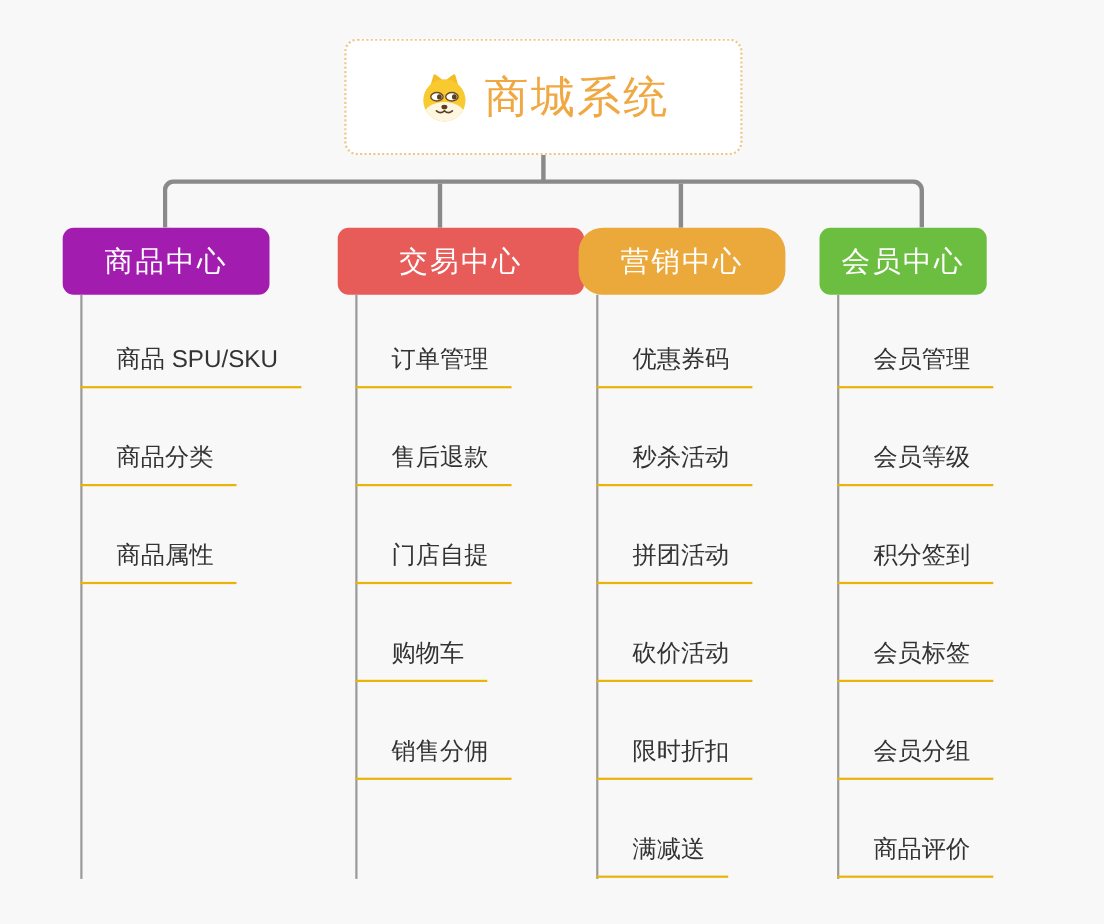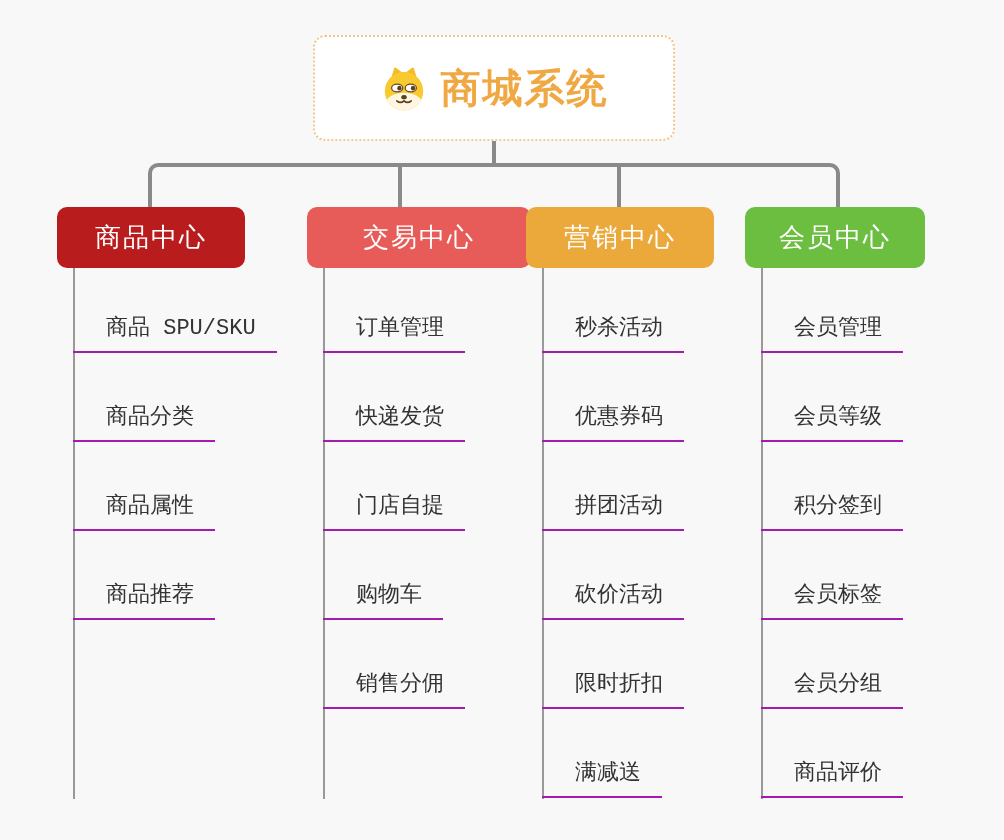--- a/index.html
+++ b/index.html
@@ -23,21 +23,20 @@
     border-radius:12px;
     box-sizing:border-box;
     display:flex;align-items:center;justify-content:center;
     gap:13px;
   }
   .root-title{
     font-size:40px;
     letter-spacing:2px;
     color:#f0a843;
     white-space:nowrap;
-    font-weight:bold;
   }
   .dog-icon{width:48px;height:48px;flex:0 0 auto;}
   
   .conn{position:absolute;background:#8a8a8a;}
   .stem{left:492px;top:139px;width:4px;height:26px;}
   .bus{
     position:absolute;
     left:148px;top:163px;width:692px;height:44px;
     border-top:4px solid #8a8a8a;
     border-left:4px solid #8a8a8a;
@@ -67,23 +66,22 @@
   }
   .leaf-list{
     position:absolute;
     top:264px;
   }
   .leaf{
     height:89px;
     box-sizing:border-box;
     display:flex;align-items:flex-end;
     width:max-content;
-    border-bottom:2px solid #a21caf;
+    border-bottom:2px solid #eab308;
     padding:0 21px 9px 33px;
-    font-family:Liberation Mono, monospace;
   }
   .leaf-label{
     font-size:22px;
     color:#333333;
     white-space:nowrap;
   }
 </style>
 </head>
 <body>
 
@@ -109,84 +107,81 @@
       <ellipse cx="38.5" cy="30" rx="7" ry="4.8" fill="#ffffff" stroke="#6b4a26" stroke-width="1.6"></ellipse>
       <ellipse cx="24.3" cy="30.2" rx="2.7" ry="3" fill="#5c3f20"></ellipse>
       <ellipse cx="41.3" cy="30.2" rx="2.7" ry="3" fill="#5c3f20"></ellipse>
       <ellipse cx="30" cy="41.5" rx="3.4" ry="2.6" fill="#5c3f20"></ellipse>
       <path d="M21 46 Q25.5 50 30 46 Q34.5 50 39 46" fill="none" stroke="#5c3f20" stroke-width="2" stroke-linecap="round"></path>
     </svg>
     <span class="root-title">商城系统</span>
   </div>
 
   <div id="branches">
-      <div class="branch-box" style="left: 57px; width: 188px; background: #b91c1c;">
+      <div class="branch-box" style="left: 57px; width: 188px; background: #a21caf;">
         <span>商品中心</span>
       </div>
       <div class="spine" style="left: 73px;"></div>
       <div class="leaf-list" style="left: 73px;">
         <div class="leaf">
           <span class="leaf-label">商品 SPU/SKU</span>
         </div>
         <div class="leaf">
           <span class="leaf-label">商品分类</span>
         </div>
         <div class="leaf">
           <span class="leaf-label">商品属性</span>
         </div>
-        <div class="leaf">
-          <span class="leaf-label">商品推荐</span>
-        </div>
       </div>
       <div class="branch-box" style="left: 307px; width: 224px; background: rgb(231, 91, 88);">
         <span>交易中心</span>
       </div>
       <div class="spine" style="left: 323px;"></div>
       <div class="leaf-list" style="left: 323px;">
         <div class="leaf">
           <span class="leaf-label">订单管理</span>
         </div>
         <div class="leaf">
-          <span class="leaf-label">快递发货</span>
+          <span class="leaf-label">售后退款</span>
         </div>
         <div class="leaf">
           <span class="leaf-label">门店自提</span>
         </div>
         <div class="leaf">
           <span class="leaf-label">购物车</span>
         </div>
         <div class="leaf">
           <span class="leaf-label">销售分佣</span>
         </div>
       </div>
-      <div class="branch-box" style="left: 526px; width: 188px; background: rgb(235, 169, 60);">
+      <div class="branch-box" style="left: 526px; width: 188px; background: rgb(235, 169, 60); border-radius: 22px;">
         <span>营销中心</span>
       </div>
       <div class="spine" style="left: 542px;"></div>
       <div class="leaf-list" style="left: 542px;">
         <div class="leaf">
+          <span class="leaf-label">优惠券码</span>
+        </div>
+        <div class="leaf">
           <span class="leaf-label">秒杀活动</span>
         </div>
         <div class="leaf">
-          <span class="leaf-label">优惠券码</span>
-        </div>
-        <div class="leaf">
           <span class="leaf-label">拼团活动</span>
         </div>
         <div class="leaf">
           <span class="leaf-label">砍价活动</span>
         </div>
         <div class="leaf">
           <span class="leaf-label">限时折扣</span>
         </div>
         <div class="leaf">
           <span class="leaf-label">满减送</span>
         </div>
       </div>
-      <div class="branch-box" style="left: 745px; width: 180px; background: rgb(108, 190, 64);">
+      <div class="branch-box" style="left: 745px; width: 152px; background: rgb(108, 190, 64);">
         <span>会员中心</span>
       </div>
       <div class="spine" style="left: 761px;"></div>
       <div class="leaf-list" style="left: 761px;">
         <div class="leaf">
           <span class="leaf-label">会员管理</span>
         </div>
         <div class="leaf">
           <span class="leaf-label">会员等级</span>
         </div>

